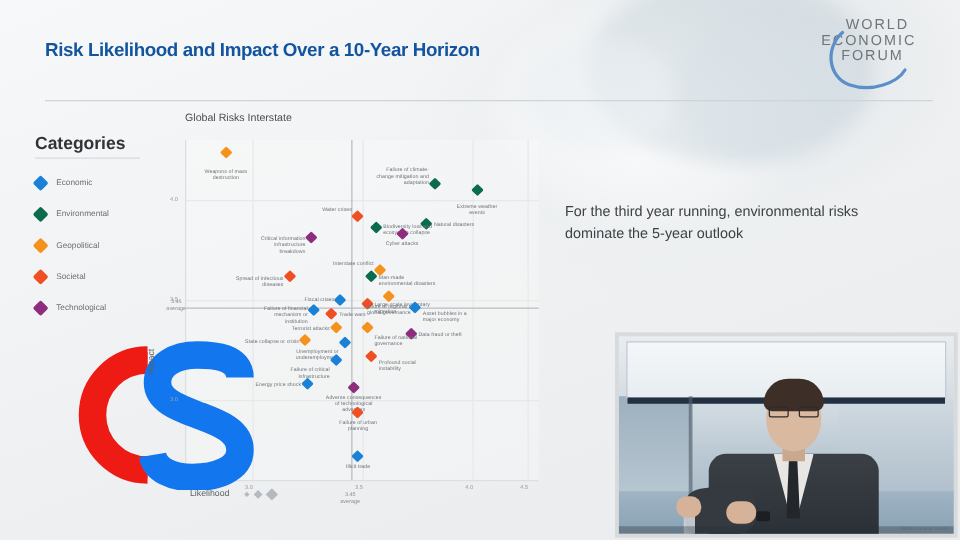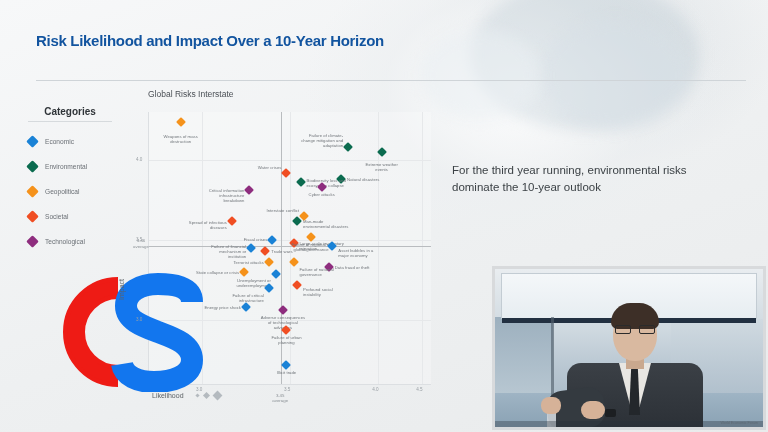--- a/index.html
+++ b/index.html
@@ -32,21 +32,21 @@
   #wef-logo .l1{padding-left:14px;}
   #wef-logo .l2{}
   #wef-logo .l3{padding-left:6px;}
   #wef-arc{position:absolute;left:18px;top:6px;width:74px;height:54px;}
   #hrule{position:absolute;left:36px;right:22px;top:80px;height:1px;background:#cfd4d8;}
   
   #chart-title{position:absolute;left:148px;top:89px;font-size:8.5px;color:#4a4f55;}
   #legend{
     position:absolute;left:28px;top:106px;width:84px;
   }
-  #legend .lg-title{font-size:10px;font-weight:bold;color:#2f3438;padding-bottom:4px;text-align:center;}
+  #legend .lg-title{font-size:14px;font-weight:bold;color:#2f3438;padding-bottom:4px;}
   #legend .lg-rule{height:1px;background:#d6dadd;margin-bottom:7px;}
   .lg-row{display:flex;align-items:center;height:25px;}
   .dia{width:9px;height:9px;transform:rotate(45deg);border-radius:1.5px;flex:0 0 auto;}
   .lg-row .lbl{font-size:6.6px;color:#6b7076;margin-left:8px;white-space:nowrap;}
   
   #plot{
     position:absolute;left:148px;top:112px;width:282px;height:272px;
     background:rgba(255,255,255,.25);
     border-left:1px solid #dcdfe2;border-bottom:1px solid #dcdfe2;
   }
@@ -117,20 +117,28 @@
 <body>
 
 <div id="slide">
 
   <div class="globe-blob" style="left:470px;top:-20px;width:230px;height:150px;background:rgba(180,194,204,.30);"></div>
   <div class="globe-blob" style="left:540px;top:20px;width:150px;height:110px;background:rgba(214,224,231,.45);"></div>
   <div class="globe-blob" style="left:420px;top:30px;width:120px;height:90px;background:rgba(234,239,242,.55);"></div>
 
   <div id="title">Risk Likelihood and Impact Over a 10-Year Horizon</div>
 
+  <div id="wef-logo">
+    <svg id="wef-arc" viewBox="0 0 74 54">
+      <path d="M16 6 C 2 18, 4 42, 22 48 C 40 54, 60 46, 66 36" fill="none" stroke="#5b8fc9" stroke-width="2.6" stroke-linecap="round"></path>
+    </svg>
+    <div class="lw l1">WORLD</div>
+    <div class="lw l2">ECONOMIC</div>
+    <div class="lw l3">FORUM</div>
+  </div>
 
   <div id="hrule"></div>
 
   <div id="chart-title">Global Risks Interstate</div>
 
   <div id="legend">
     <div class="lg-title">Categories</div>
     <div class="lg-rule"></div>
     <div id="legend-rows">
         <div class="lg-row">
@@ -217,21 +225,21 @@
       <div class="pt" title="Energy price shock" style="left: 96.9375px; top: 195.2px; background: rgb(26, 130, 214);"></div>
       <div class="ptlbl l" style="left: 91.9375px; top: 193.2px;">Energy price shock</div>
       <div class="pt" title="Adverse consequences of technological advances" style="left: 133.95px; top: 198.4px; background: rgb(142, 45, 126);"></div>
       <div class="ptlbl" style="left: 133.95px; top: 203.4px;">Adverse consequences of technological advances</div>
       <div class="pt" title="Failure of urban planning" style="left: 137.475px; top: 217.6px; background: rgb(240, 78, 35);"></div>
       <div class="ptlbl" style="left: 137.475px; top: 222.6px;">Failure of urban planning</div>
       <div class="pt" title="Illicit trade" style="left: 137.475px; top: 252.8px; background: rgb(26, 130, 214);"></div>
       <div class="ptlbl" style="left: 137.475px; top: 257.8px;">Illicit trade</div>
     </div>
 
-  <div id="callout">For the third year running, environmental risks dominate the 10-year outlook</div>
+  <div id="callout">For the third year running, environmental risks dominate the 5-year outlook</div>
 
   <svg id="cs" viewBox="0 0 192 120">
     <path d="M96 16 A44 44 0 1 0 96 104" fill="none" stroke="#ee1b15" stroke-width="22" stroke-linecap="butt"></path>
     <path d="M96 16 A30 30 0 1 0 96 104" fill="none" stroke="#ee1b15" stroke-width="13" stroke-linecap="butt"></path>
     <path d="M170 30 C170 14 150 12 136 12 C118 12 104 20 104 34 C104 48 120 54 136 60
              C152 66 170 72 170 88 C170 104 150 110 132 110 C116 110 102 104 100 92" fill="none" stroke="#1276ee" stroke-width="22" stroke-linecap="butt" stroke-linejoin="round"></path>
   </svg>
 
   <div id="video">
     <div class="vbg"></div>

